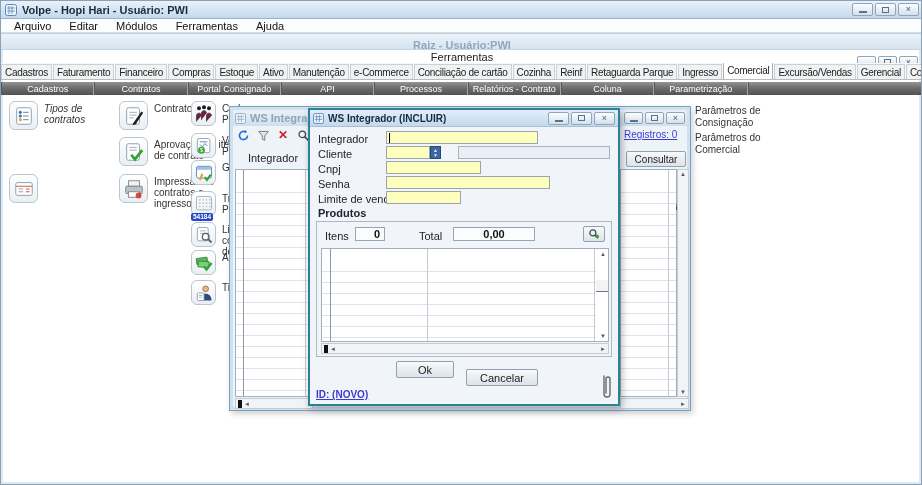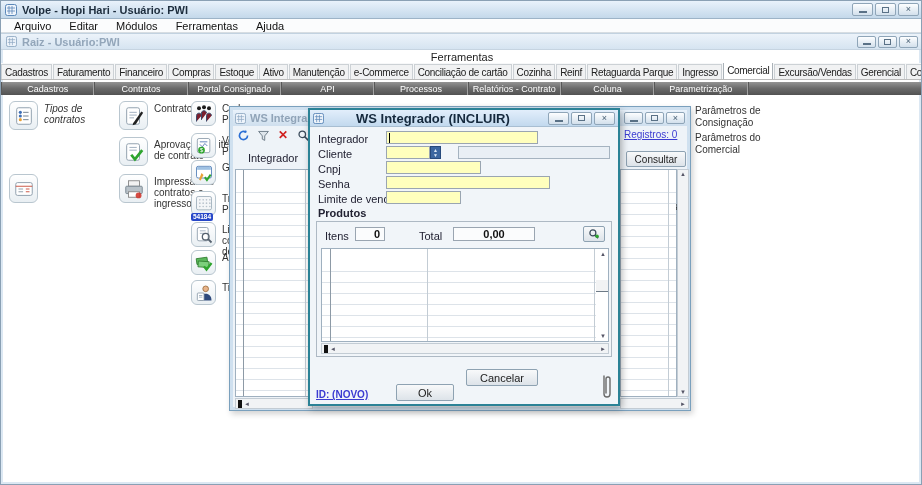--- a/index.html
+++ b/index.html
@@ -22,21 +22,21 @@
   .wbtn .box { width:7px; height:6px; border:1px solid #5a7186; }
 
   .menubar { position:absolute; left:0; top:18px; width:922px; height:14px;
     background:#fbfcfd; border-bottom:1px solid #d7dde2; display:flex;
     align-items:center; padding-left:4px; }
   .menu-item { font-size:11px; color:#111; padding:0 9px; }
 
   .mdi-titlebar { position:absolute; left:0; top:32px; width:922px; height:17px;
     background:linear-gradient(#ecf3fa,#d6e4f1); border-top:1px solid #c2d2e0;
     border-bottom:1px solid #c6d4e1; display:flex; align-items:center;
-    padding:0 5px; gap:5px; }
+    padding:0 5px; gap:5px;flex-direction:column; }
   .mdi-title { font-size:11px; font-weight:bold; color:#93a6ba; }
   .mdi-btn { width:19px; height:12px; }
 
   .tools-header { position:absolute; left:0; top:50px; width:922px; height:12px;
     text-align:center; font-size:11px; color:#222; }
 
   
   .tabbar { position:absolute; left:0; top:62px; width:922px; height:17px;
     display:flex; align-items:flex-end; background:#f7f8f9;
     border-bottom:1px solid #bcbcbc; overflow:hidden; }
@@ -101,21 +101,21 @@
     justify-content:center; }
   .btn-accel::first-letter { text-decoration:underline; }
 
   
   #dialog { position:absolute; left:307px; top:107px; width:312px; height:298px;
     border:2px solid #2b8296; background:#f1f5f9; box-shadow:2px 3px 7px rgba(0,0,0,.3);
     z-index:10; }
   .d-titlebar { position:absolute; left:0; top:0; right:0; height:17px;
     background:linear-gradient(#e2eefb,#c2d9ee); border-bottom:1px solid #a8bed2;
     display:flex; align-items:center; padding:0 3px; gap:4px; }
-  .d-title { font-size:13px; font-weight:bold; color:#15293d;margin-left:28px; }
+  .d-title { font-size:10px; font-weight:bold; color:#15293d; }
   .d-body { position:absolute; left:0; top:17px; right:0; bottom:0; }
   .f-label { position:absolute; left:8px; font-size:11px; color:#223; }
   .f-input { position:absolute; height:13px; background:#ffffbd; border:1px solid #9aa5b1; }
   .f-input.gray { background:#e9eff5; border-color:#a5b3c0; }
   .caret { position:absolute; left:2px; top:1px; width:1px; height:10px; background:#000; }
   .spinner { position:absolute; width:11px; height:13px; background:#3b66a0;
     border:1px solid #274a7c; display:flex; flex-direction:column; align-items:center;
     justify-content:space-between; padding:1px 0; }
   .spinner span { font-size:5px; color:#dce8f5; line-height:4px; }
   .groupbox { position:absolute; left:6px; top:94px; width:296px; height:136px;
@@ -510,21 +510,21 @@
         </div>
         <div class="hscroll" style="left:4px; top:121px; width:288px; justify-content:space-between;">
           <span style="display:flex; align-items:center;">
               <span class="thumb"></span>
               <span class="arr">◄</span>
             </span>
           <span class="arr" style="margin-right:2px;">►</span>
         </div>
       </div>
 
-      <div class="btn btn-accel dlg-btn" style="left:86px; top:257px;">Ok</div>
+      <div class="btn btn-accel dlg-btn" style="left:86px; top:234px;">Ok</div>
       <div class="btn btn-accel dlg-btn" style="left:156px; top:242px; width:72px;">Cancelar</div>
 
       <a class="link" style="position:absolute; left:6px; top:262px; font-weight:bold;">ID: (NOVO)</a>
 
       <span class="paperclip" style="left:290px; top:246px;">
         <svg width="12" height="28" viewBox="0 0 12 28">
             <path d="M6 3v18a3 3 0 0 0 6 0V6a2 2 0 0 0-4 0v14" transform="translate(-2 0)" fill="none" stroke="#6a6a6a" stroke-width="1.4" stroke-linecap="round"></path>
           </svg>
       </span>
     </div>

